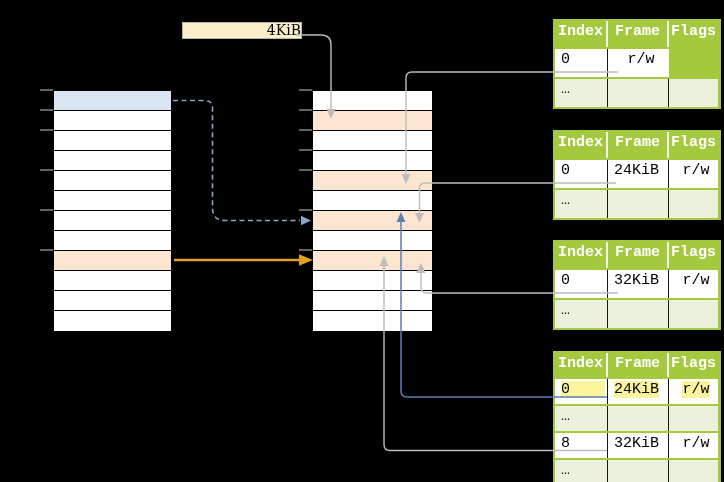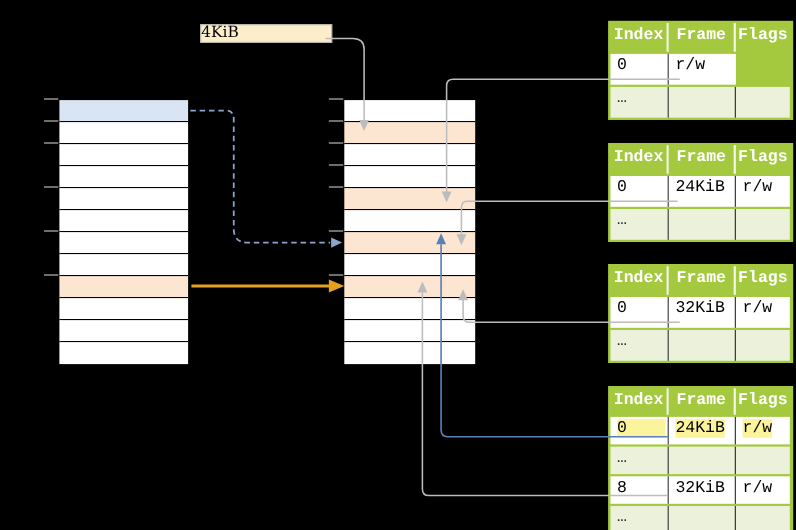--- a/index.html
+++ b/index.html
@@ -4,21 +4,21 @@
 <style>
   html,body{margin:0;padding:0;background:#000;}
   #canvas{
     position:relative;width:724px;height:482px;background:#000;
     font-family:"DejaVu Serif","Liberation Serif",serif;overflow:hidden;
   }
   
   #size-label{
     position:absolute;left:182px;top:22px;width:120px;height:17px;
     border:1px solid #b5b5ae;box-sizing:border-box;
-    font-size:14px;line-height:15px;text-align:left;color:#000;
+    font-size:14px;line-height:15px;text-align:right;color:#000;
   }
   
   .mtable{position:absolute;border:1px solid #000;box-sizing:border-box;}
   .mrow{height:20px;box-sizing:border-box;border-bottom:1px solid #000;}
   .mrow:last-child{border-bottom:none;}
   .f-white{background:#ffffff;}
   .f-blue{background:#d9e5f3;}
   .f-peach{background:#fce5d1;}
   
   .ptable{position:absolute;border:2px solid #a4c93f;box-sizing:border-box;background:#a4c93f;}
@@ -27,21 +27,21 @@
   .pcell{
     box-sizing:border-box;padding:2px 1px 0 6px;font-size:15px;color:#000;
     background:#fff;overflow:hidden;white-space:nowrap;
   }
   .phead .pcell{
     background:#a4c93f;color:#fff;font-weight:bold;text-align:center;
     padding-left:1px;border-right:2px solid #f6f9ea;font-size:15px;
   }
   .phead .pcell:last-child{border-right:none;}
   .pbody .pcell{border-right:1px solid #161616;}
-  .pbody .pcell:last-child{border-right:none;}
+  .pbody .pcell:last-child{border-right:none;text-align:center;}
   .dots .pcell{background:#ebf1da;color:#222;}
   .mark{background:#fcf49d;}
   .mark-wide{display:inline-block;min-width:44px;}
   
   #overlay{position:absolute;left:0;top:0;pointer-events:none;}
 </style>
 </head>
 <body>
 
 <div id="canvas">

